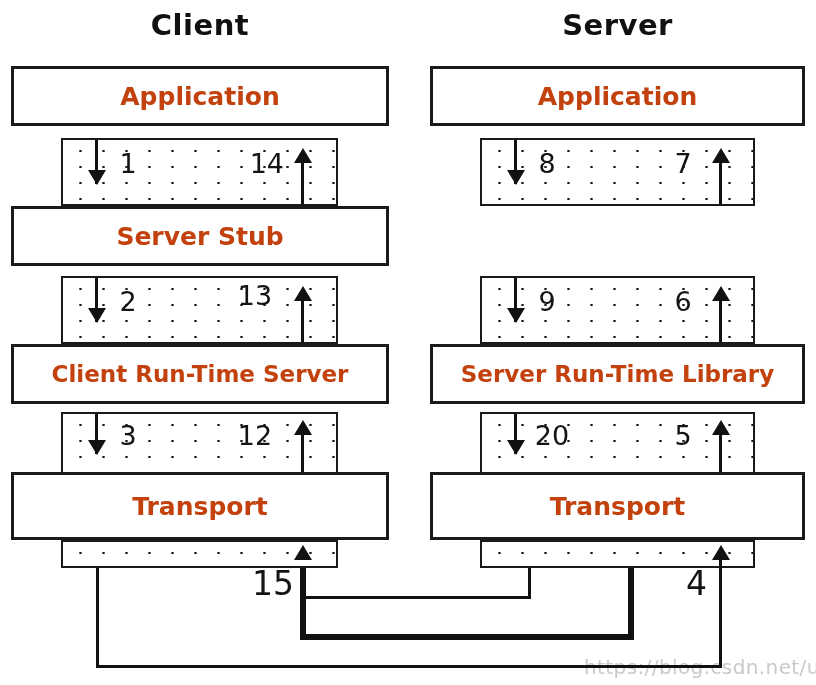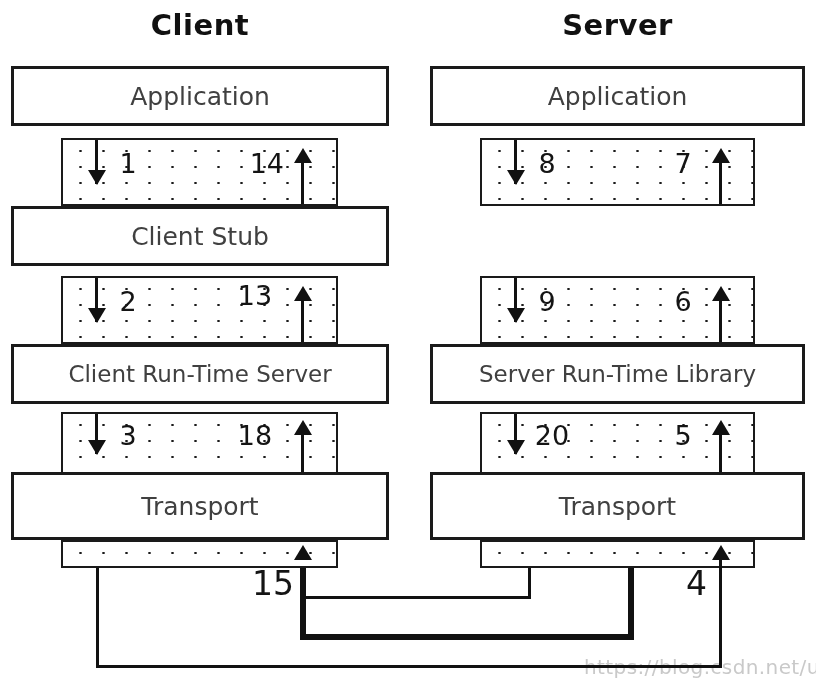--- a/index.html
+++ b/index.html
@@ -37,23 +37,24 @@
     border: 3px solid #1a1a1a;
     background: #ffffff;
     display: flex;
     align-items: center;
     justify-content: center;
     z-index: 6;
   }
   .layer-label {
     font-family: "DejaVu Sans", sans-serif;
     font-size: 25px;
-    color: #404040;
+    color: #c2410c;
     white-space: nowrap;
     letter-spacing: 0px;
+    font-weight: bold;
   }
   .layer-label.small { font-size: 23px; }
 
   
   .band {
     position: absolute;
     box-sizing: border-box;
     border: 2px solid #1a1a1a;
     background-color: #ffffff;
     background-image: radial-gradient(#1a1a1a 1.2px, transparent 1.3px);
@@ -139,42 +140,42 @@
 
   <div class="band" style="left:61px; top:138px; width:277px; height:68px;"></div>
   <div class="arrow-line" style="left:95px; top:140px; height:44px;"></div>
   <div class="arrow-head down" style="left:88px; top:170px;"></div>
   <div class="step-num" style="left:100px; top:148px; width:56px;">1</div>
   <div class="arrow-line" style="left:301px; top:160px; height:44px;"></div>
   <div class="arrow-head up" style="left:294px; top:148px;"></div>
   <div class="step-num" style="left:228px; top:148px; width:56px;text-align:right;">14</div>
 
   <div class="layer-box" style="left:11px; top:206px; width:378px; height:60px;">
-    <span class="layer-label">Client Stub</span>
+    <span class="layer-label">Server Stub</span>
   </div>
 
   <div class="band" style="left:61px; top:276px; width:277px; height:68px;"></div>
   <div class="arrow-line" style="left:95px; top:278px; height:44px;"></div>
   <div class="arrow-head down" style="left:88px; top:308px;"></div>
   <div class="step-num" style="left:100px; top:286px; width:56px;">2</div>
   <div class="arrow-line" style="left:301px; top:298px; height:44px;"></div>
   <div class="arrow-head up" style="left:294px; top:286px;"></div>
   <div class="step-num" style="left:222px; top:280px; width:66px;">13</div>
 
   <div class="layer-box" style="left:11px; top:344px; width:378px; height:60px;">
     <span class="layer-label small">Client Run-Time Server</span>
   </div>
 
   <div class="band" style="left:61px; top:412px; width:277px; height:62px;"></div>
   <div class="arrow-line" style="left:95px; top:414px; height:40px;"></div>
   <div class="arrow-head down" style="left:88px; top:440px;"></div>
   <div class="step-num" style="left:100px; top:420px; width:56px;">3</div>
   <div class="arrow-line" style="left:301px; top:432px; height:42px;"></div>
   <div class="arrow-head up" style="left:294px; top:420px;"></div>
-  <div class="step-num" style="left:222px; top:420px; width:66px;">18</div>
+  <div class="step-num" style="left:222px; top:420px; width:66px;">12</div>
 
   <div class="layer-box" style="left:11px; top:472px; width:378px; height:68px;">
     <span class="layer-label">Transport</span>
   </div>
 
   <div class="band" style="left:61px; top:540px; width:277px; height:28px;"></div>
   <div class="arrow-head up" style="left:294px; top:545px;"></div>
 
   <div class="layer-box" style="left:430px; top:66px; width:375px; height:60px;">
     <span class="layer-label">Application</span>

